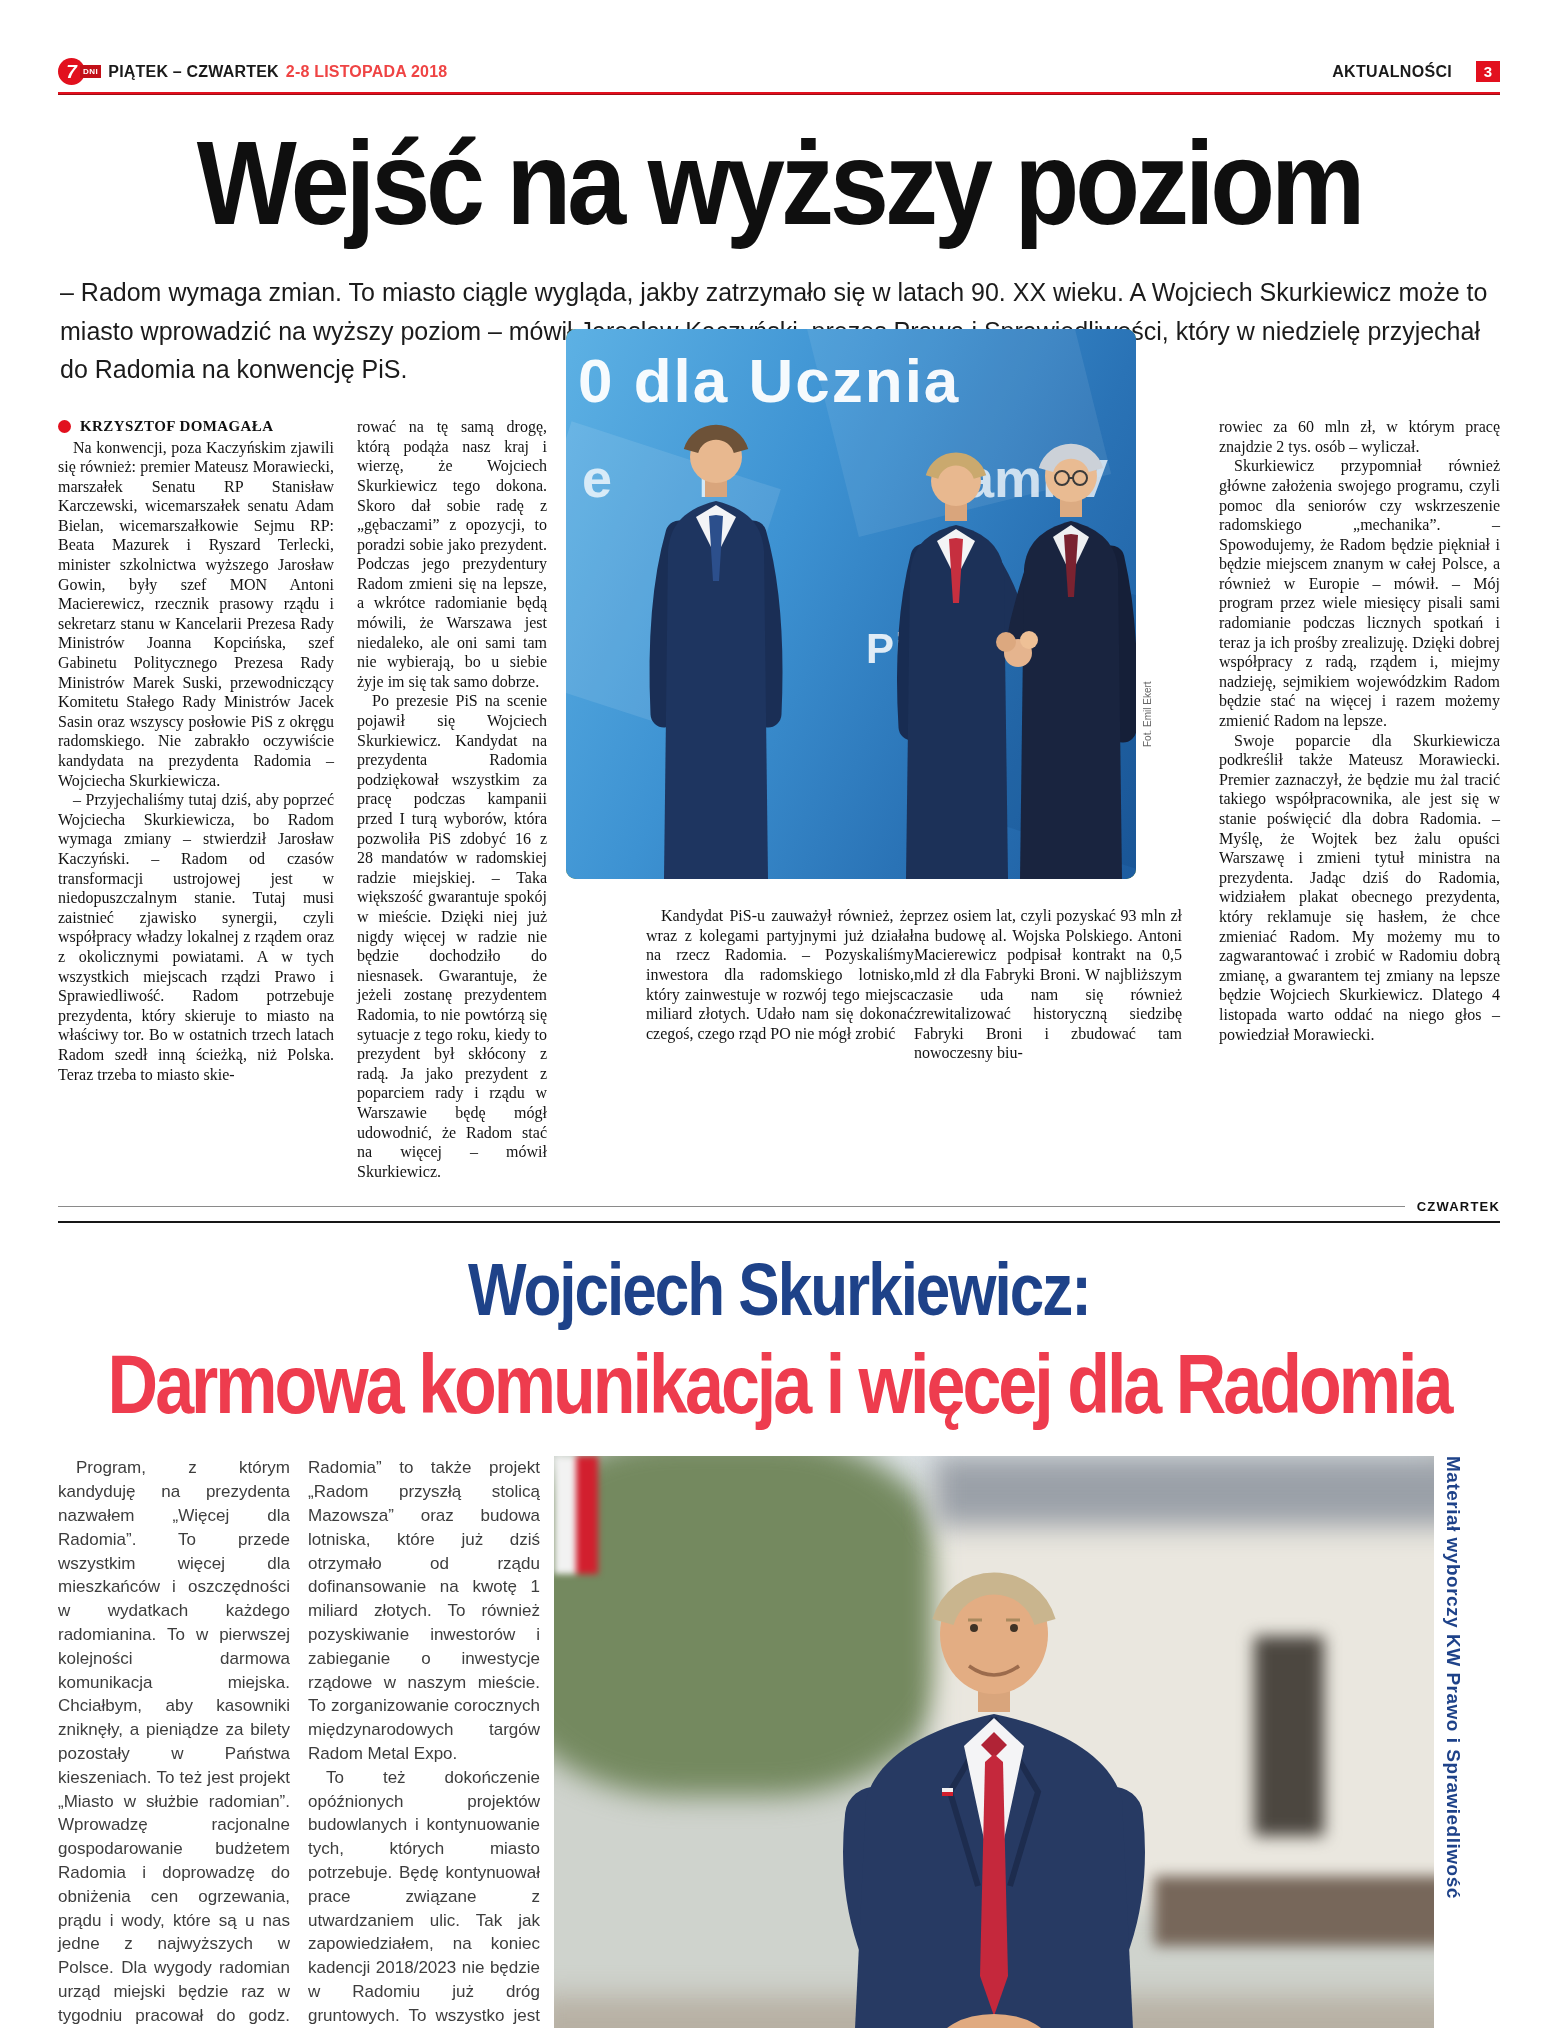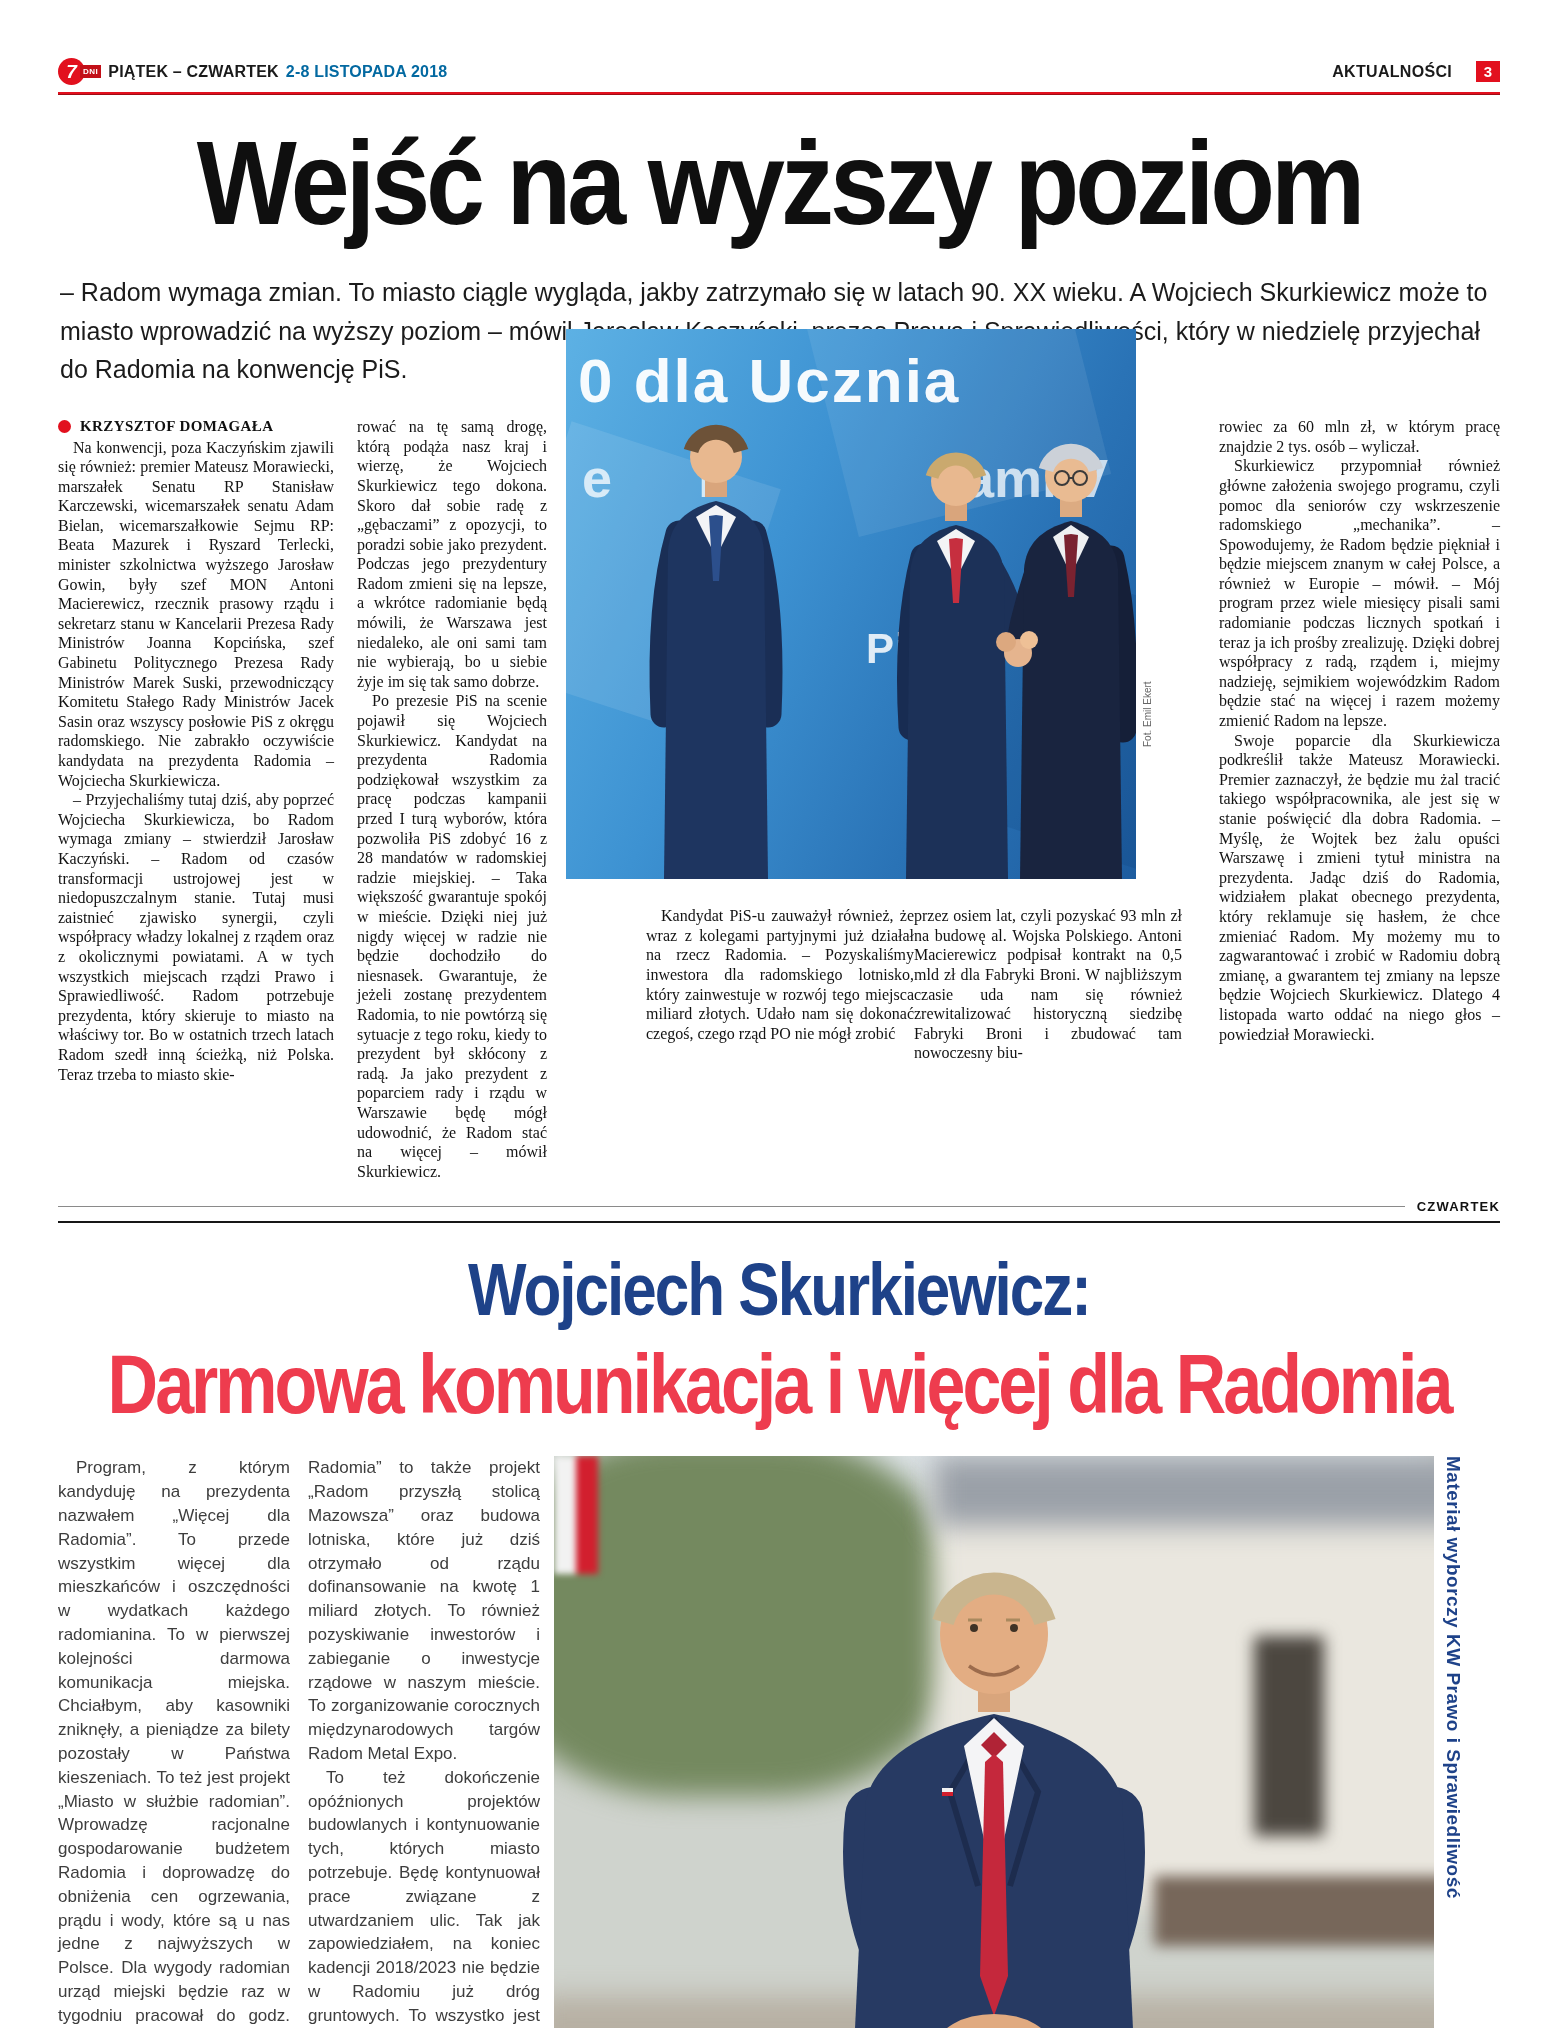--- a/index.html
+++ b/index.html
@@ -11,21 +11,21 @@
   .page { padding:0 58px; position:relative; }
 
   
   .masthead { display:flex; justify-content:space-between; align-items:center; padding-top:58px; }
   .mh-left { display:flex; align-items:center; gap:7px; }
   .logo { display:flex; align-items:center; }
   .logo-circle { width:27px; height:27px; border-radius:50%; background:#e2101e; color:#fff;
     display:flex; align-items:center; justify-content:center; font-weight:bold; font-size:19px; font-style:italic; }
   .logo-dni { background:#c20f18; color:#fff; font-size:8px; font-weight:bold; padding:2px 3px; margin-left:-5px; letter-spacing:.5px; }
   .date-black { font-weight:bold; font-size:16px; color:#1a1a1a; letter-spacing:.2px; }
-  .date-red { font-weight:bold; font-size:16px; color:#0369a1; letter-spacing:.2px; }
+  .date-red { font-weight:bold; font-size:16px; color:#ef4444; letter-spacing:.2px; }
   .mh-right { display:flex; align-items:center; gap:24px; }
   .section-label { font-weight:bold; font-size:16px; color:#1a1a1a; letter-spacing:.3px; }
   .page-num { background:#e2101e; color:#fff; font-weight:bold; font-size:15px; width:24px; height:21px;
     display:flex; align-items:center; justify-content:center; }
   .red-rule { margin-top:7px; height:2px; border-top:2px solid #e2101e; border-bottom:1px solid #9e0d14; }
 
   
   .headline { margin:20px 0 6px; text-align:center; font-weight:bold; font-size:106px; letter-spacing:-4px;
     color:#0f0f0f; white-space:nowrap; transform:scaleY(1.12); transform-origin:center top; line-height:1.15; }
   .lead { margin:36px 2px 0; font-size:25px; line-height:1.55; color:#1b1b1b; }
@@ -36,21 +36,21 @@
   
   .article-body { display:flex; margin-top:28px; min-height:620px; }
   .acol { font-family:"Liberation Serif", serif; font-size:16px; line-height:1.225; text-align:justify; color:#121212; }
   .acol p { margin:0; text-indent:15px; hyphens:auto; }
   .acol p.cont { text-indent:0;font-family:Liberation Serif, serif; }
   .col1 { width:276px; margin-right:23px; }
   .col2 { width:190px; margin-right:19px; }
   .mid  { width:638px; margin-right:15px; position:relative; }
   .col5 { width:281px; }
 
-  .photo-wrap { position:relative; width:570px; height:550px; margin-top:-88px; overflow:hidden; background:#4d7c0f; }
+  .photo-wrap { position:relative; width:570px; height:550px; margin-top:-88px; overflow:hidden; background:#4d7c0f;border-radius:10px; }
   .ph-bg { position:absolute; inset:0; background:linear-gradient(115deg,#5db1e4 0%,#3d92d2 38%,#2a73b6 70%,#1d5c9f 100%); }
   .ph-shape { position:absolute; background:rgba(255,255,255,.10); transform:rotate(18deg); }
   .ph-s1 { left:-40px; top:120px; width:220px; height:260px; }
   .ph-s2 { left:260px; top:-60px; width:260px; height:240px; transform:rotate(-14deg); background:rgba(255,255,255,.08); }
   .ph-s3 { left:420px; top:260px; width:220px; height:260px; background:rgba(0,40,90,.12); }
   .ph-frag { position:absolute; color:rgba(255,255,255,.95); font-weight:bold; white-space:nowrap; }
   .ph-line1 { left:12px; top:16px; font-size:62px; letter-spacing:2px; }
   .ph-frag2 { top:118px; font-size:54px; color:rgba(255,255,255,.75); }
   .f-e { left:16px; } .f-ll { left:132px; } .f-amiv { left:398px; }
   .ph-pis { left:300px; top:296px; font-size:42px; color:rgba(255,255,255,.85); letter-spacing:1px; }

